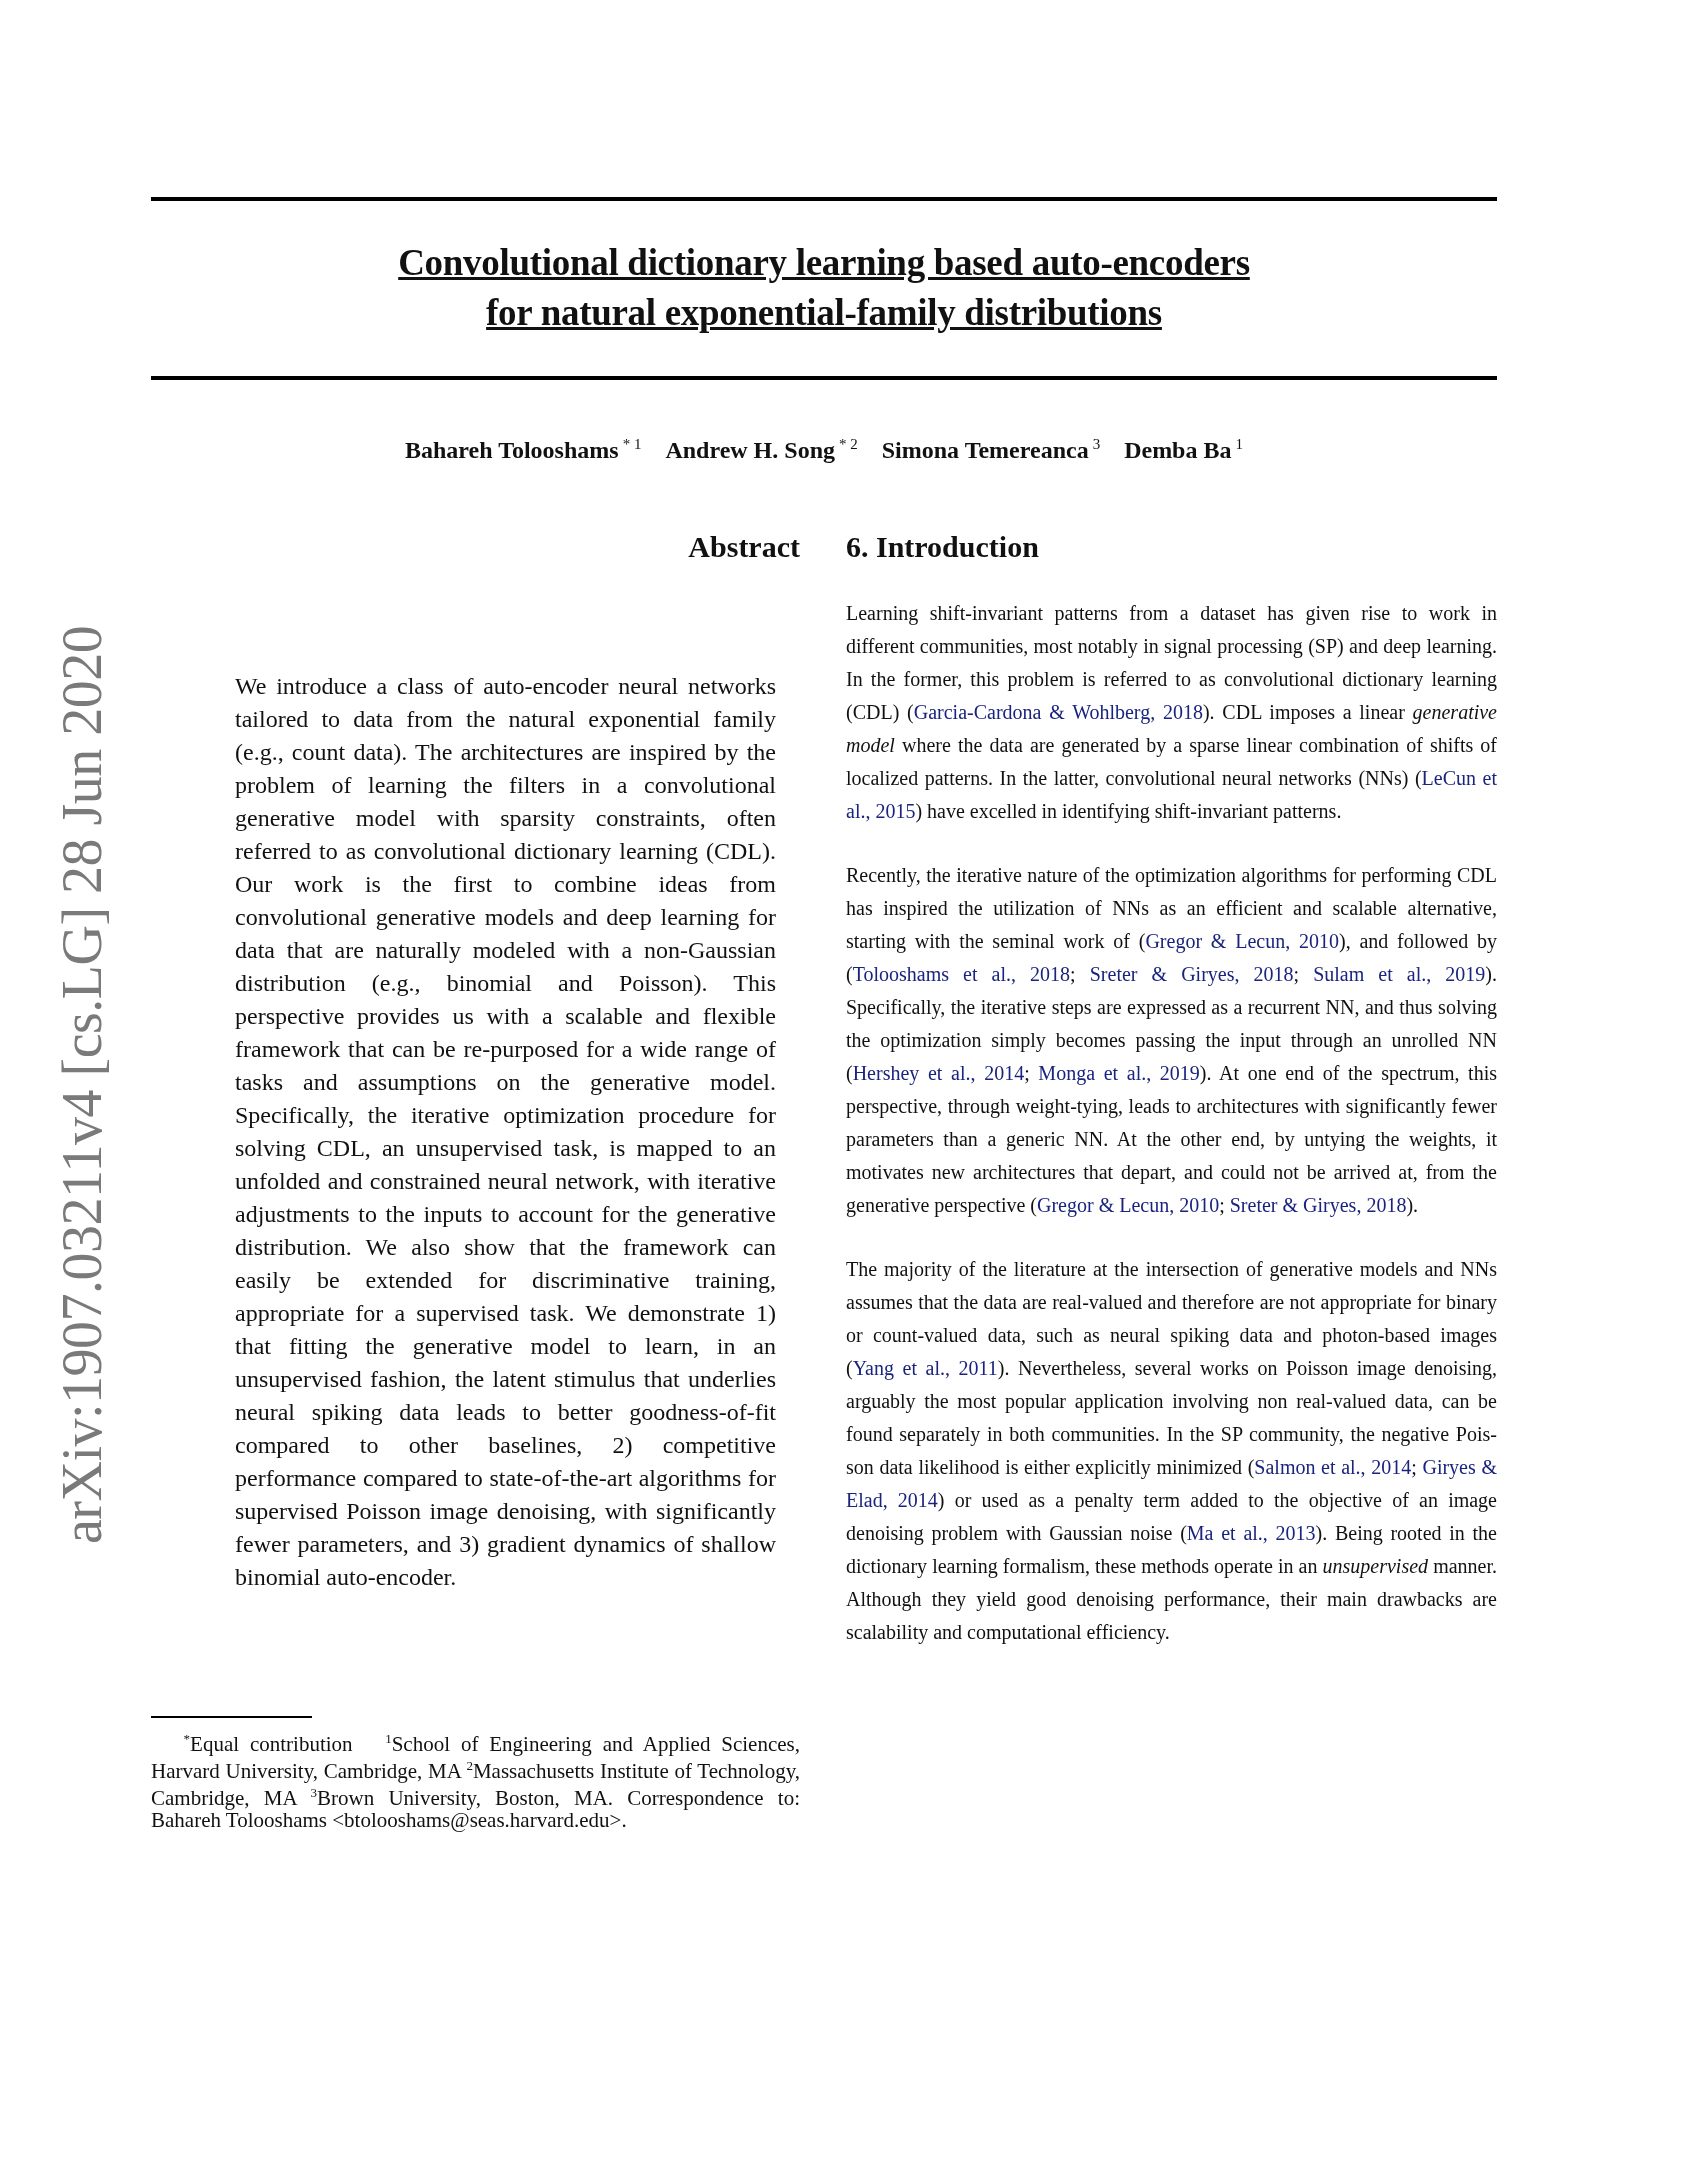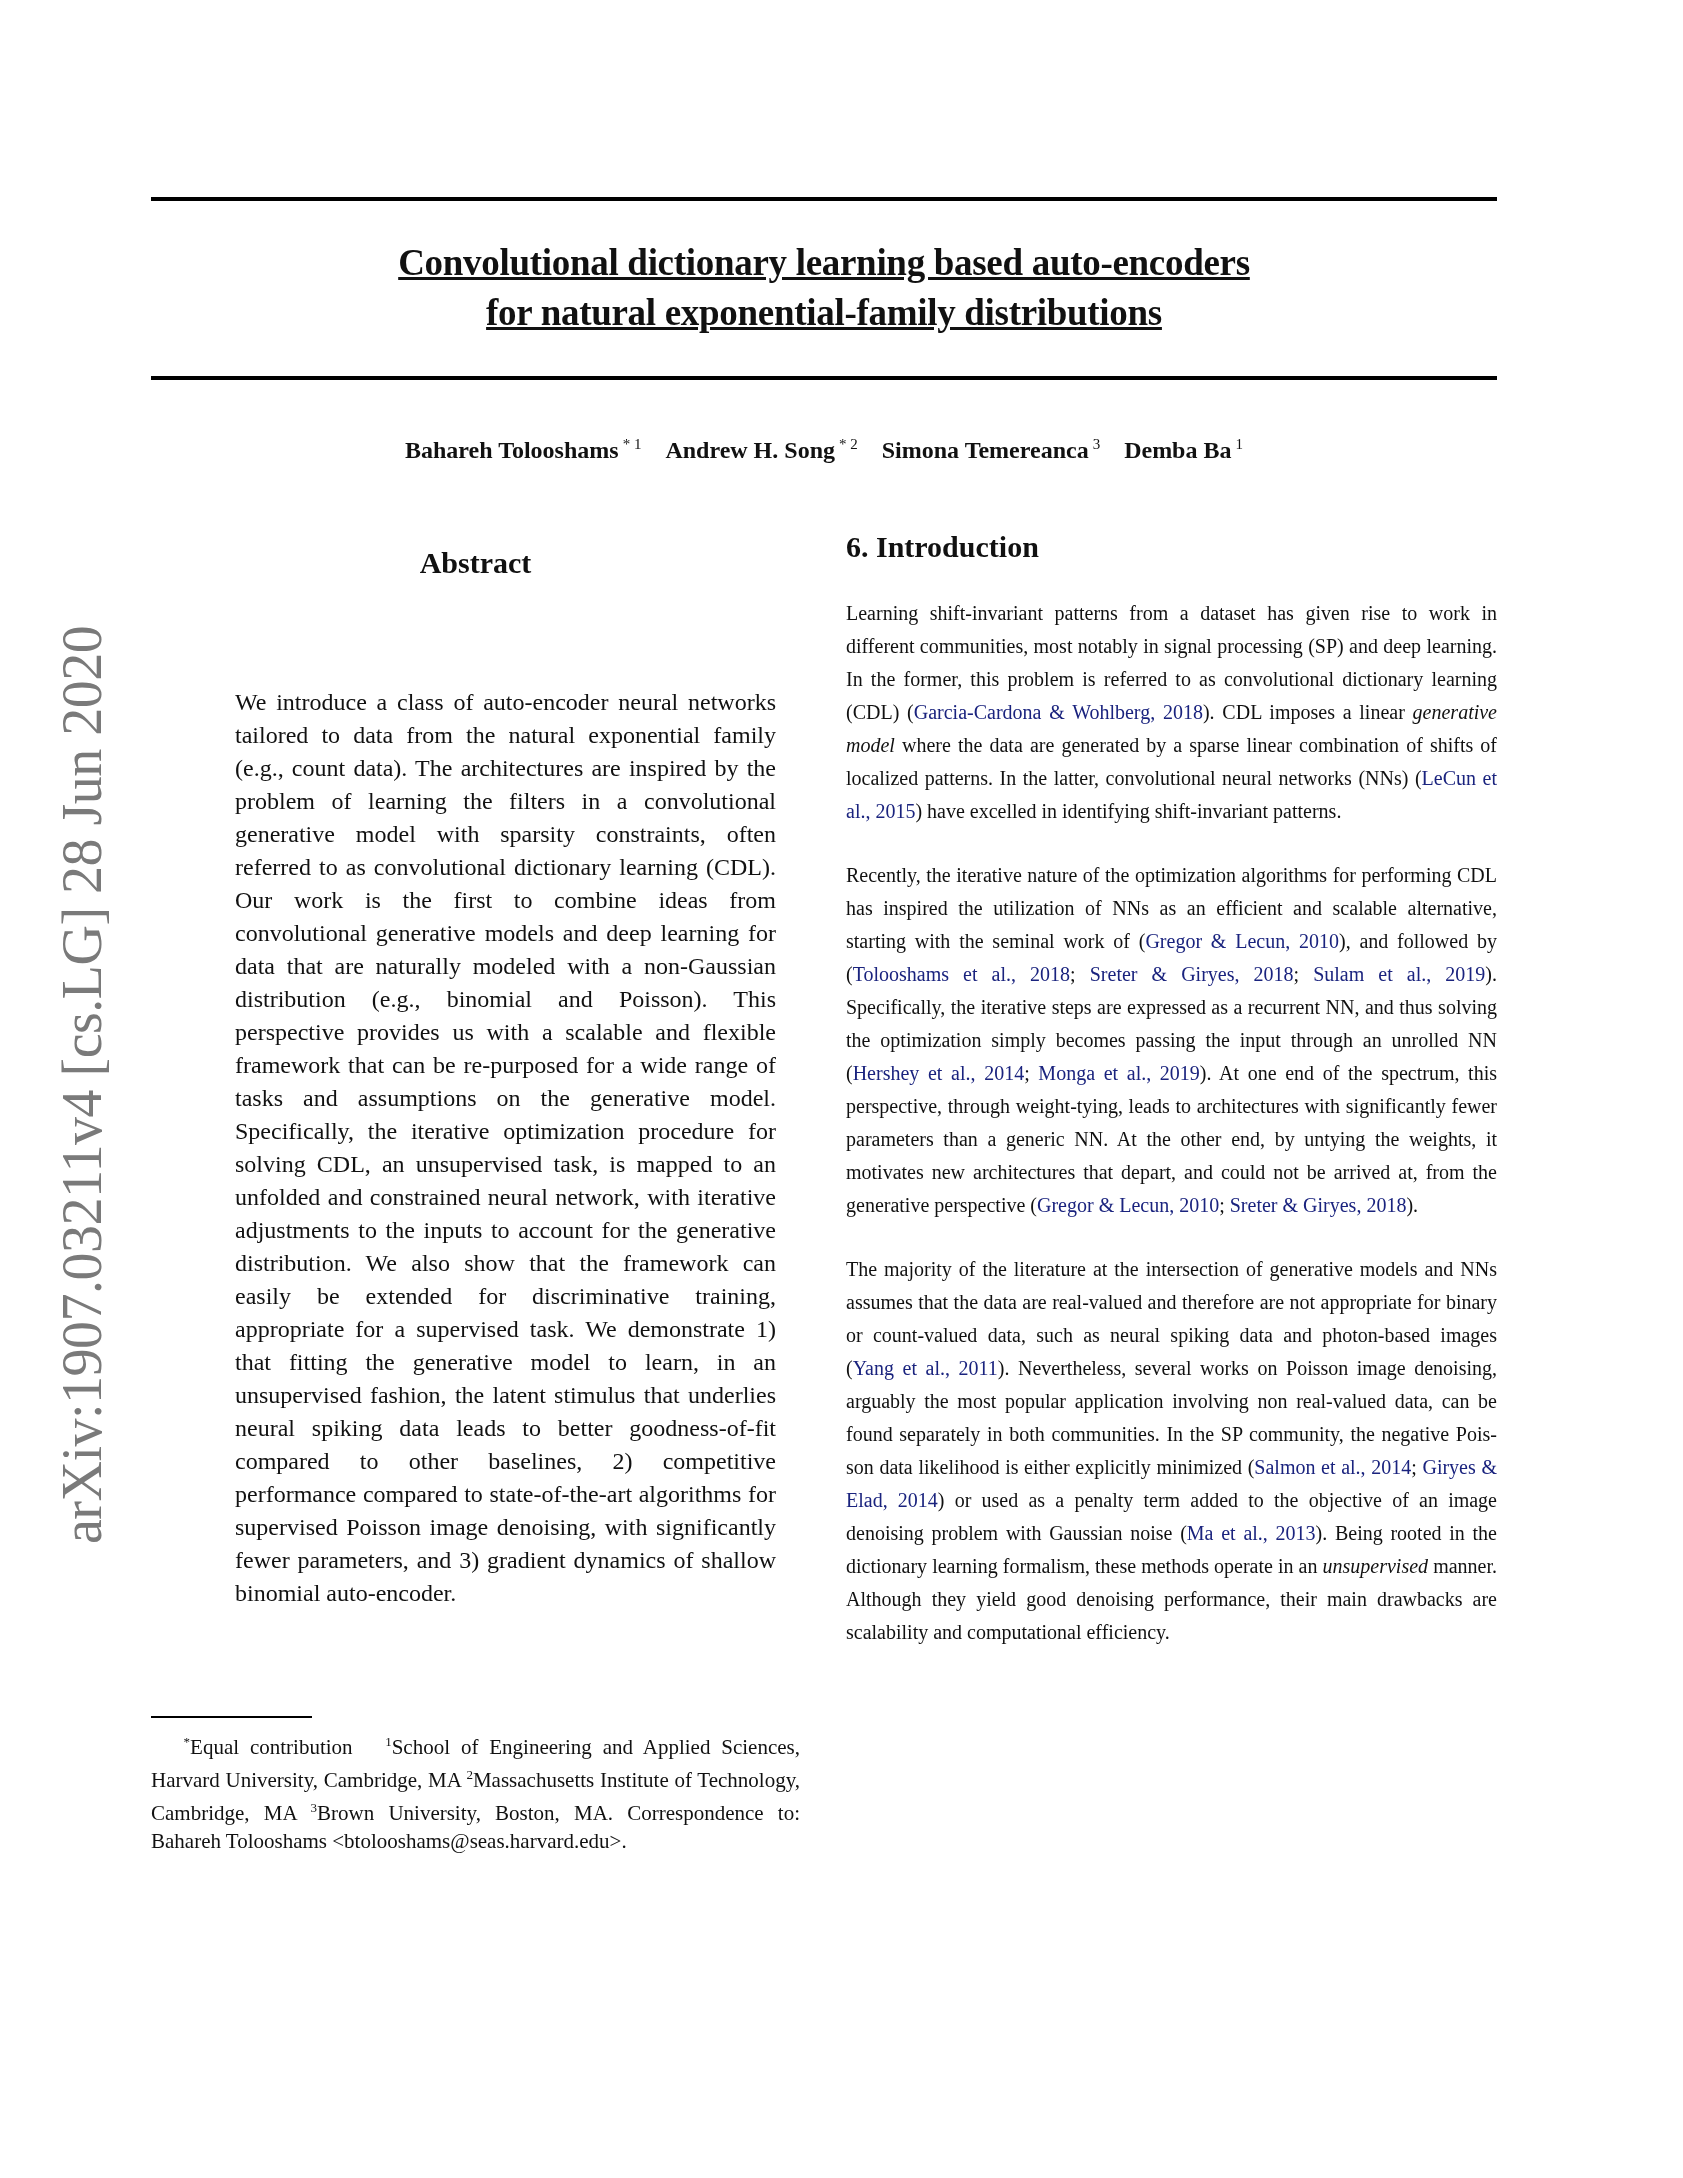--- a/index.html
+++ b/index.html
@@ -12,31 +12,31 @@
            font-weight: bold; font-size: 37px; line-height: 50px; letter-spacing: -0.3px; text-decoration: underline; }
   .authors { position: absolute; top: 436px; left: 151px; width: 1346px; text-align: center;
              font-weight: bold; font-size: 24px; }
   .authors .author { margin: 0 9px; }
   .authors sup { font-weight: normal; font-size: 15px; margin-left: 4px; }
   .arxiv { position: absolute; left: 50px; top: 1544px; transform-origin: 0 0; transform: rotate(-90deg);
            font-family: "Liberation Serif", serif; font-size: 56px; color: #7a7a7a; white-space: nowrap;
            letter-spacing: -0.5px; }
   .col-left { position: absolute; left: 151px; width: 649px; top: 525px; }
   .col-right { position: absolute; left: 846px; width: 651px; top: 525px; }
-  .abstract-heading { text-align: center; font-weight: bold; font-size: 30px; margin: 16px; line-height: 44px; }
+  .abstract-heading { text-align: right; font-weight: bold; font-size: 30px; margin: 0; line-height: 44px; }
   .abstract-body { margin: 101px 0 0 84px; width: 541px; font-size: 24px; line-height: 33px;
                    text-align: justify; hyphens: manual; }
   .section-heading { font-weight: bold; font-size: 30px; margin: 0; line-height: 44px; }
   .para { font-size: 20px; line-height: 33px; text-align: justify; margin: 0; }
   .para + .para { margin-top: 31px; }
   .intro-p1 { margin-top: 28px; }
   .cite { color: #1a237e; }
   .footnotes { position: absolute; left: 151px; width: 649px; top: 1716px; }
   .fn-rule { width: 161px; height: 1.5px; background: #000; margin-bottom: 10px; }
-  .fn-text { font-size: 21px; line-height: 28px; text-align: justify; margin: 0; font-family: Liberation Serif, serif; }
+  .fn-text { font-size: 21px; line-height: 22px; text-align: justify; margin: 0; font-family: Liberation Serif, serif; }
   .fn-text sup { font-size: 13px; }
   .proceedings { margin-top: 26px; font-size: 21px; line-height: 28px; text-align: justify; }
   .proceedings em { font-style: italic; }
   .proceedings sup { font-size: 13px; font-style: italic; }
   em { font-style: italic; }
 </style>
 </head>
 <body>
 
 <div class="arxiv">arXiv:1907.03211v4  [cs.LG]  28 Jun 2020</div>

